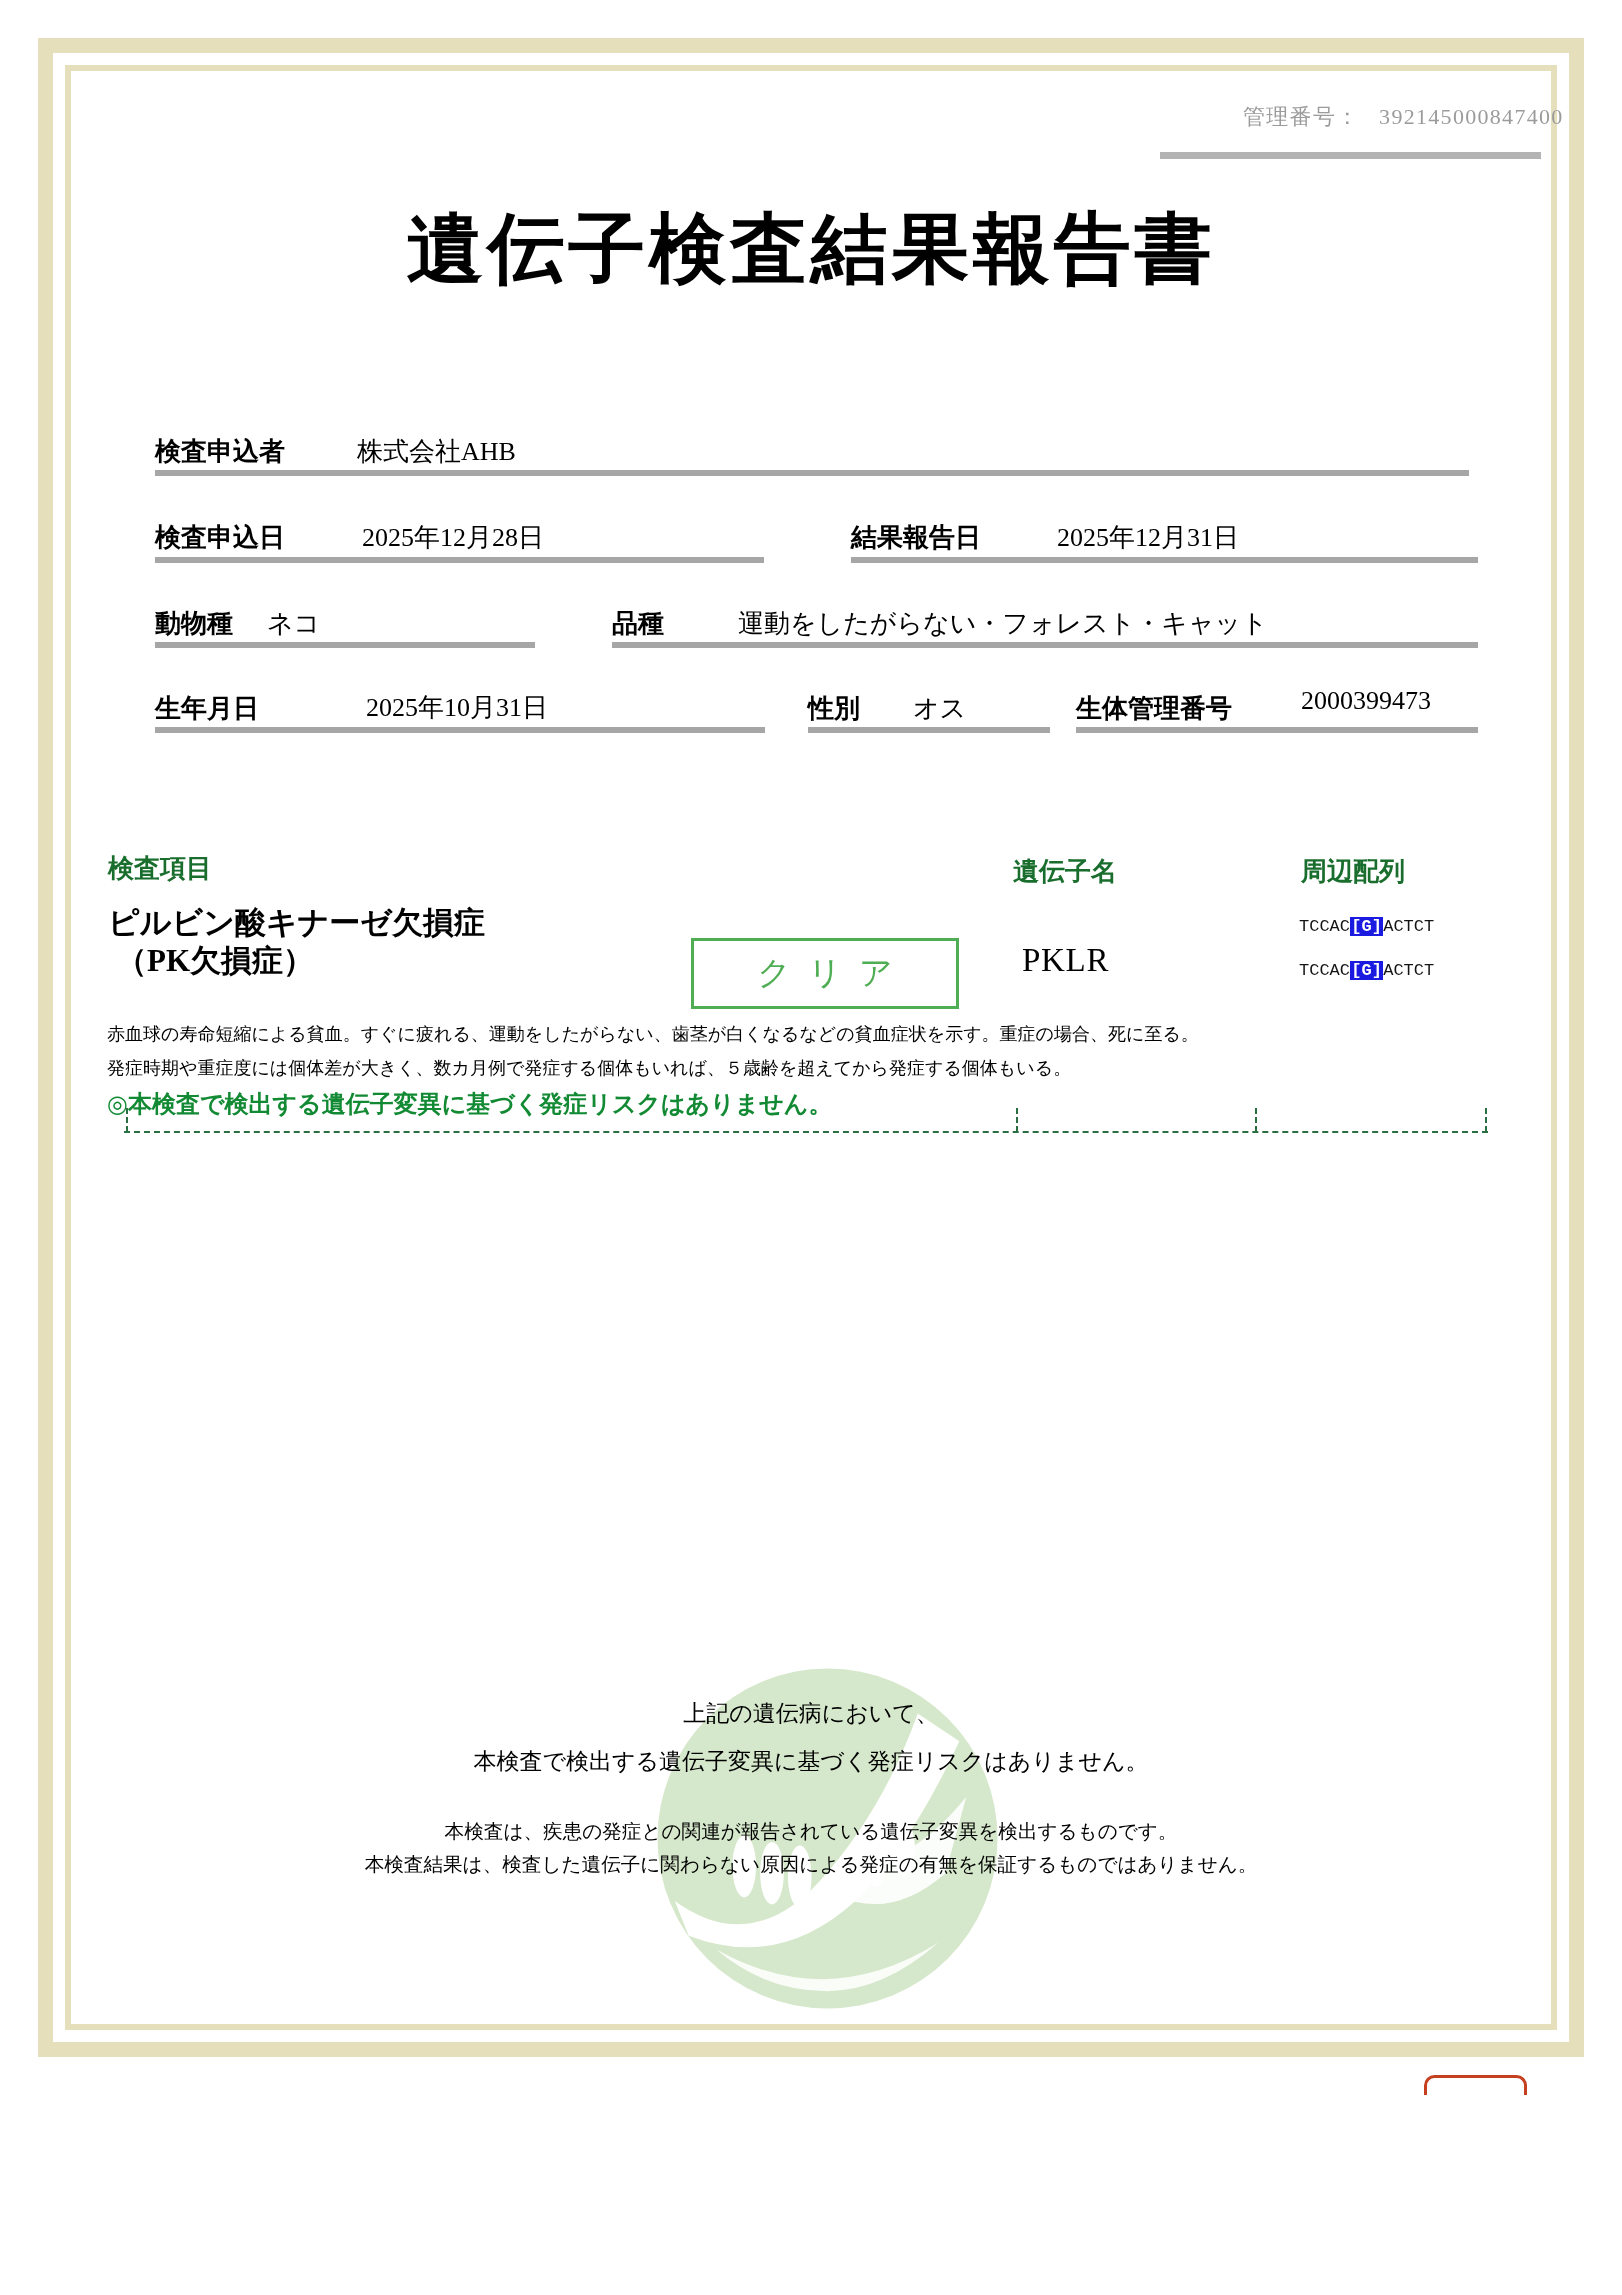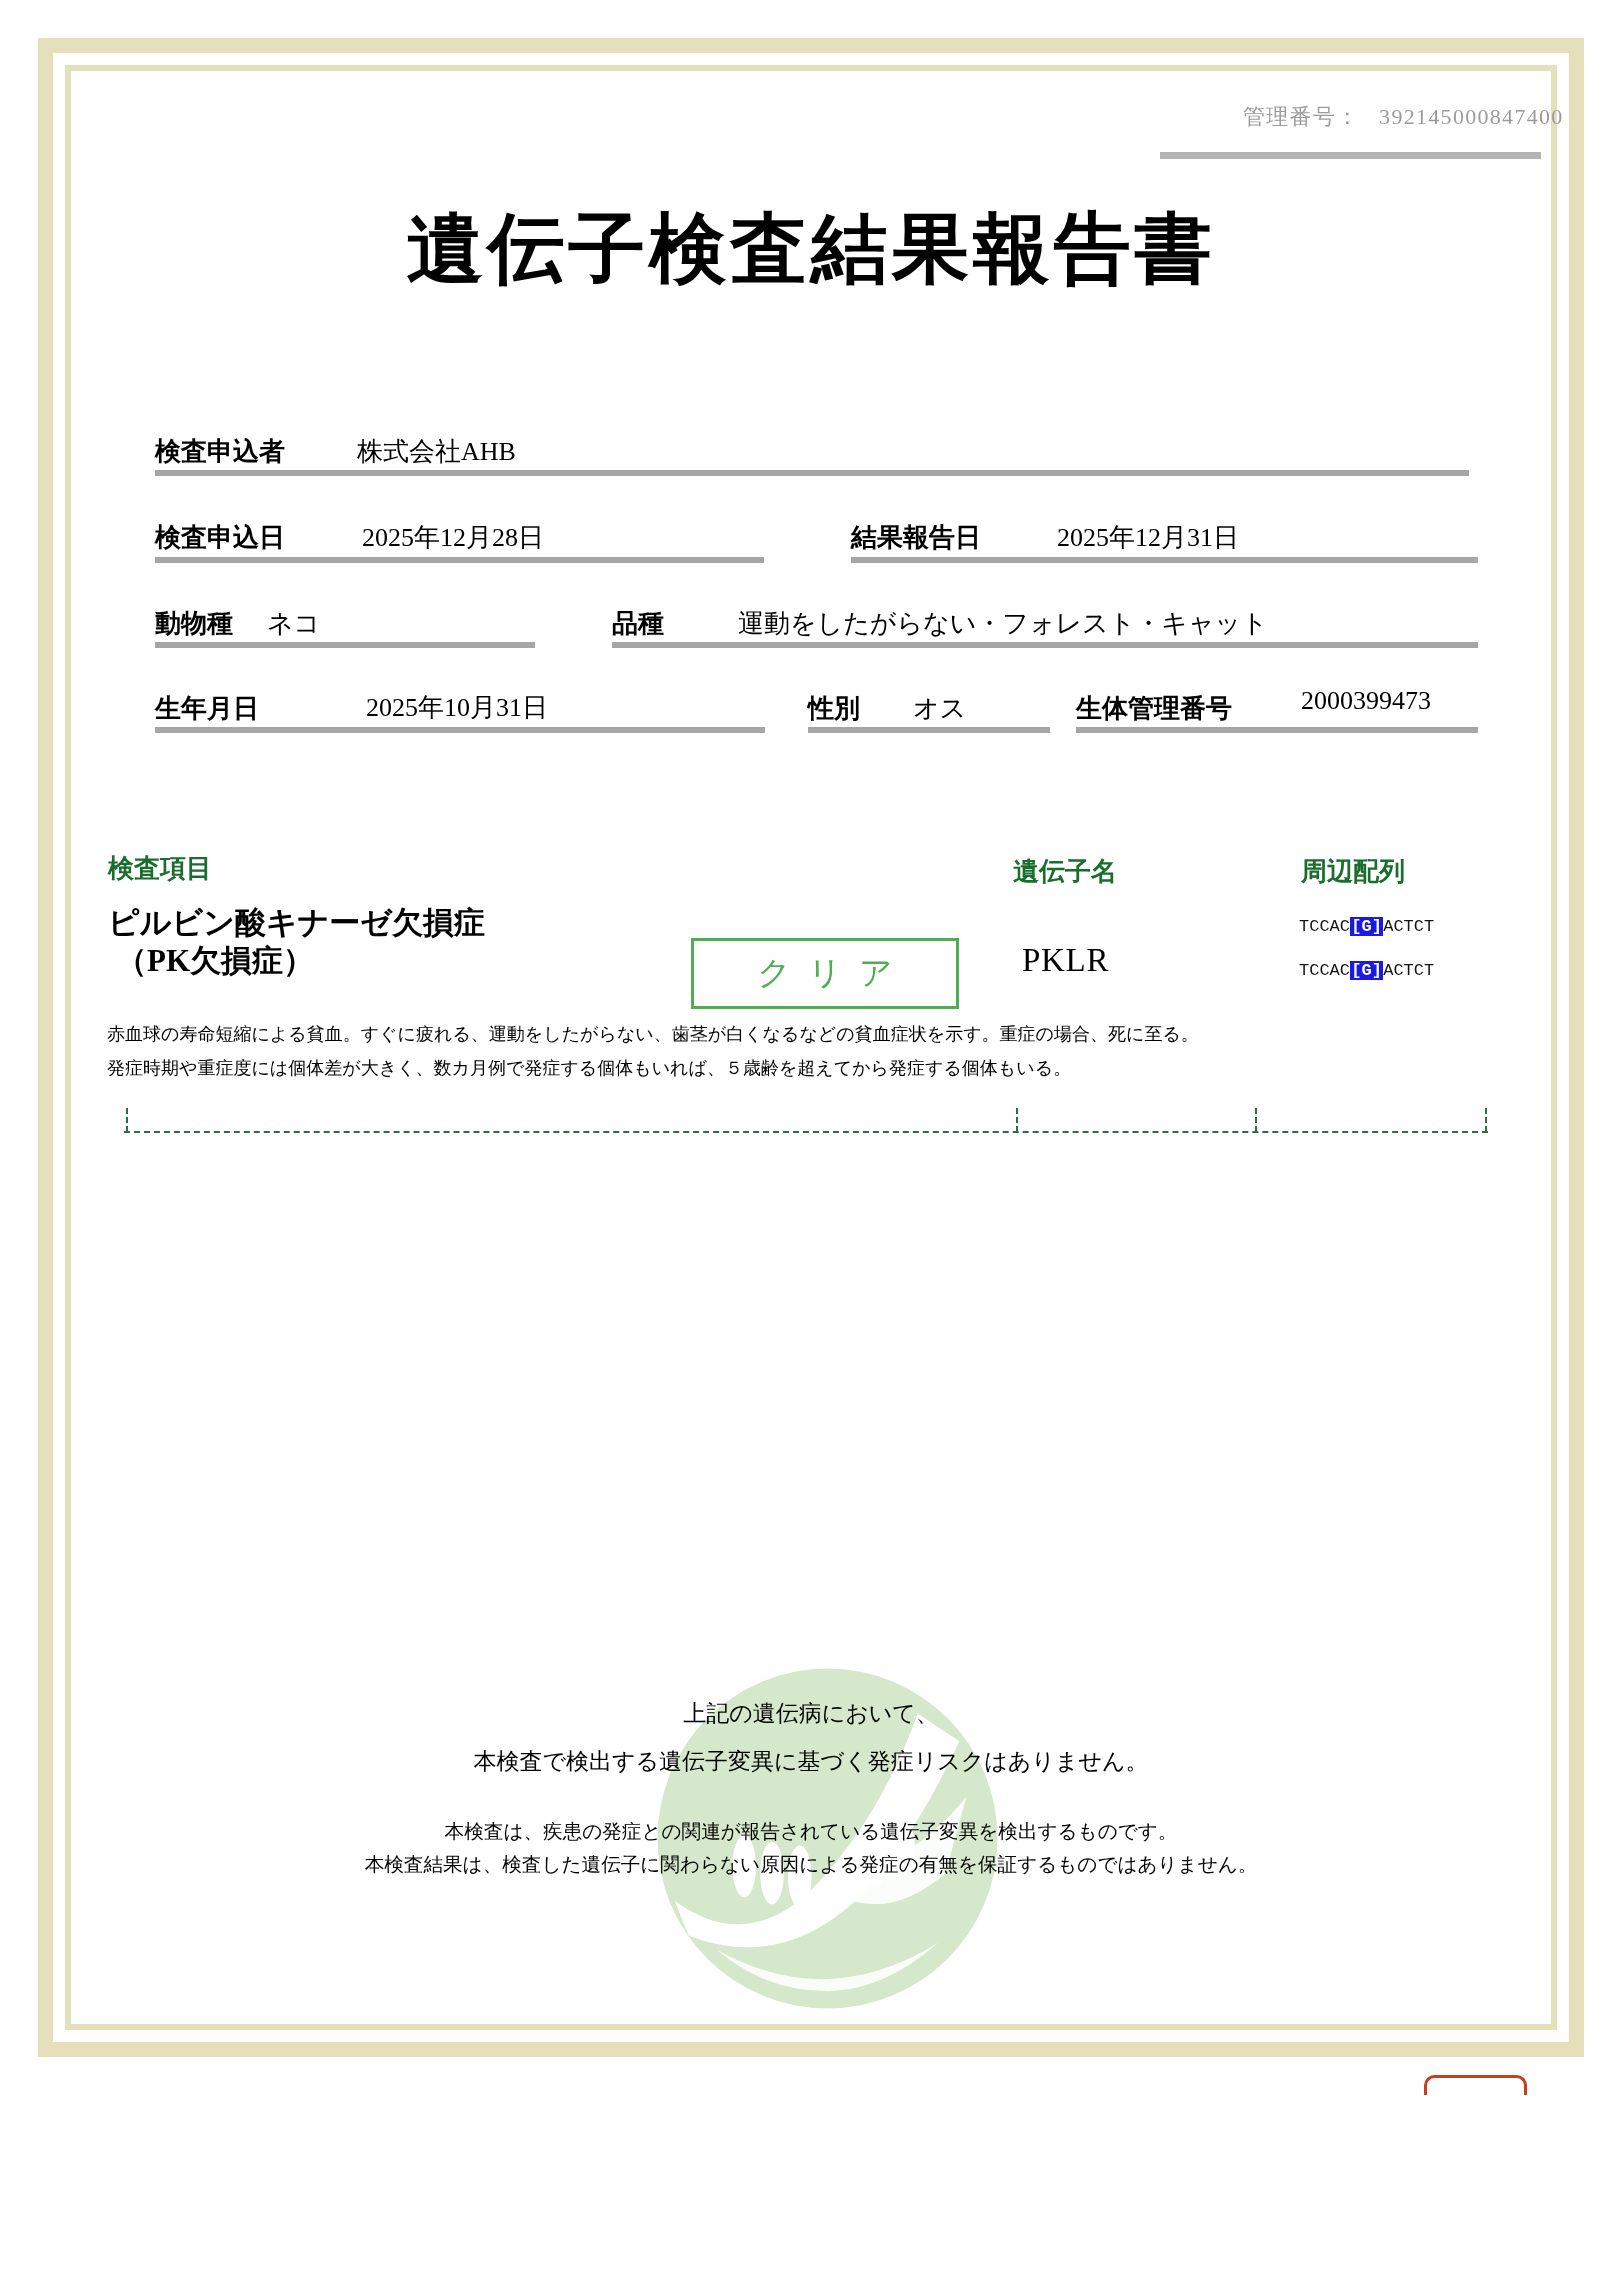--- a/index.html
+++ b/index.html
@@ -117,20 +117,21 @@
 
   <div class="abs seq mono" style="left:1299px;top:917px;z-index:1;">
     <span>TCCAC</span><span class="var">[G]</span><span>ACTCT</span>
   </div>
   <div class="abs seq mono" style="left:1299px;top:961px;z-index:1;">
     <span>TCCAC</span><span class="var">[G]</span><span>ACTCT</span>
   </div>
 
   <div class="abs desc" style="left:107px;top:1022px;z-index:1;">赤血球の寿命短縮による貧血。すぐに疲れる、運動をしたがらない、歯茎が白くなるなどの貧血症状を示す。重症の場合、死に至る。</div>
   <div class="abs desc" style="left:107px;top:1056px;z-index:1;">発症時期や重症度には個体差が大きく、数カ月例で発症する個体もいれば、５歳齢を超えてから発症する個体もいる。</div>
+  <div class="abs risk" style="left:107px;top:1088px;z-index:1;">◎本検査で検出する遺伝子変異に基づく発症リスクはありません。</div>
 
   <div class="abs vtick" style="left:126px;top:1108px;z-index:1;"></div>
   <div class="abs vtick" style="left:1016px;top:1108px;z-index:1;"></div>
   <div class="abs vtick" style="left:1255px;top:1108px;z-index:1;"></div>
   <div class="abs vtick" style="left:1485px;top:1108px;z-index:1;"></div>
   <div class="abs hdash" style="left:124px;top:1131px;width:1364px;z-index:1;"></div>
 
   <div class="abs center-line sum sans" style="top:1698px;z-index:1;">上記の遺伝病において、</div>
   <div class="abs center-line sum sans" style="top:1746px;z-index:1;">本検査で検出する遺伝子変異に基づく発症リスクはありません。</div>
   <div class="abs center-line disc sans" style="top:1818px;z-index:1;">本検査は、疾患の発症との関連が報告されている遺伝子変異を検出するものです。</div>

